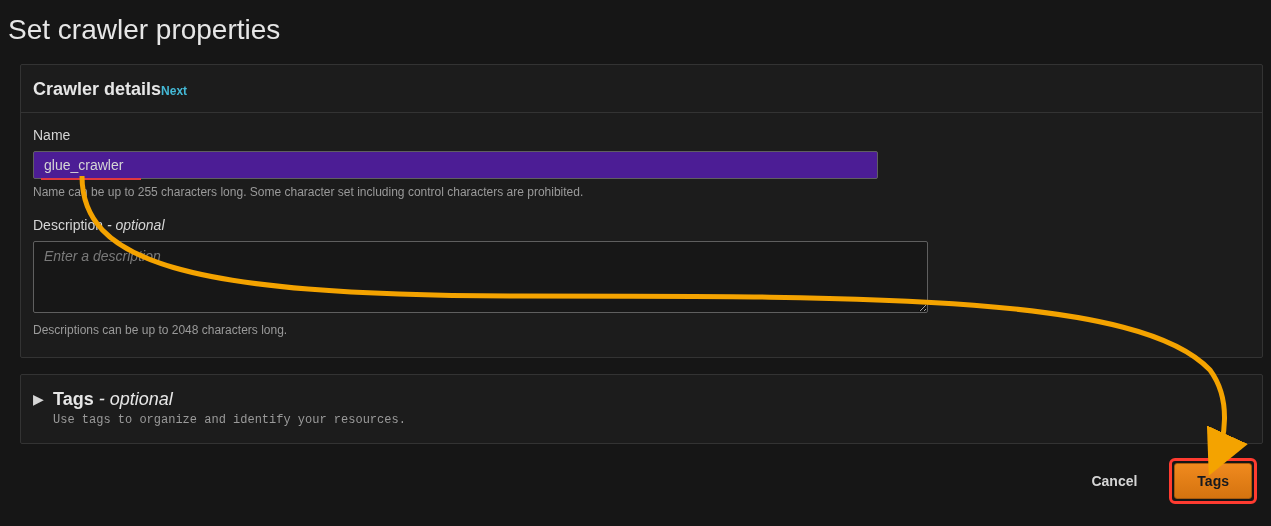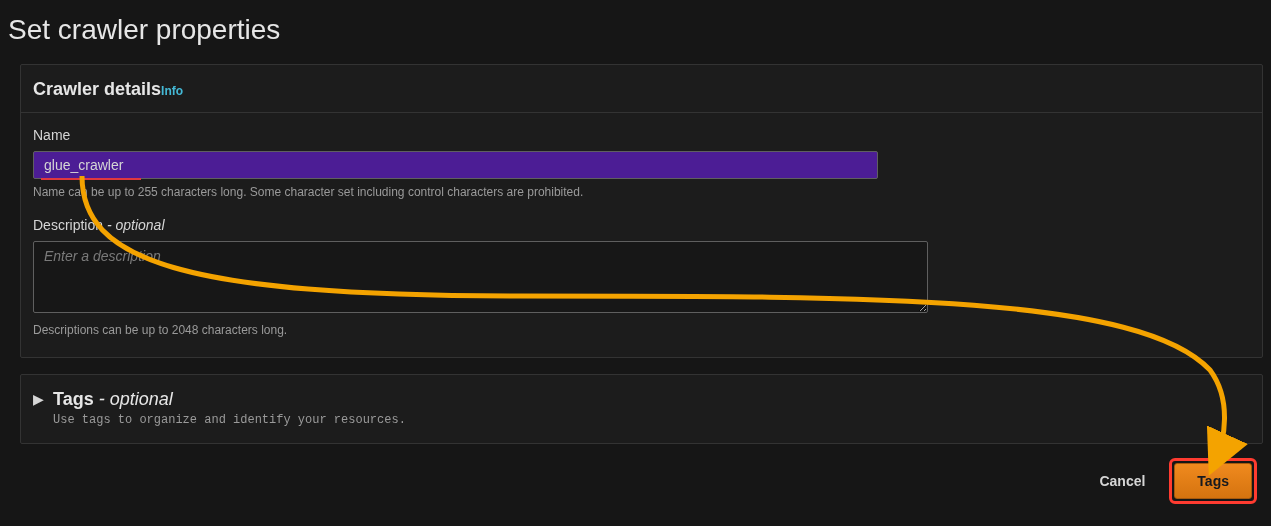--- a/index.html
+++ b/index.html
@@ -125,21 +125,21 @@
     color: #9a9a9a;
     margin-top: 4px;
     font-family: Liberation Mono, monospace;
   }
   .footer {
     position: absolute;
     right: 14px;
     bottom: 22px;
     display: flex;
     align-items: center;
-    gap: 18px;
+    gap: 26px;
   }
   .cancel-btn {
     background: none;
     border: none;
     color: #d5d5d5;
     font-size: 14px;
     font-weight: 700;
     cursor: pointer;
     padding: 9px 6px;
   }
@@ -181,21 +181,21 @@
   }
 </style>
 </head>
 <body>
 
 <h1 class="page-title">Set crawler properties</h1>
 
 <div class="panel">
   <div class="panel-header">
     <h2>Crawler details</h2>
-    <span class="info-link">Info</span>
+    <span class="info-link">Next</span>
   </div>
   <div class="panel-body">
     <div class="field-block">
       <div class="field-label">Name</div>
       <div class="name-underline-wrap">
         <input type="text" class="text-input" value="glue_crawler" style="">
         <div class="red-underline"></div>
       </div>
       <div class="hint">Name can be up to 255 characters long. Some character set including control characters are prohibited.</div>
     </div>

